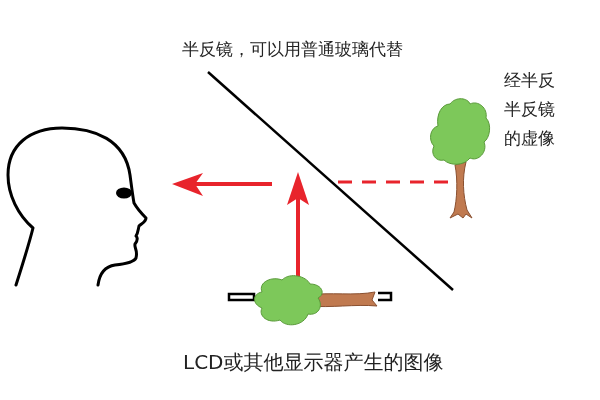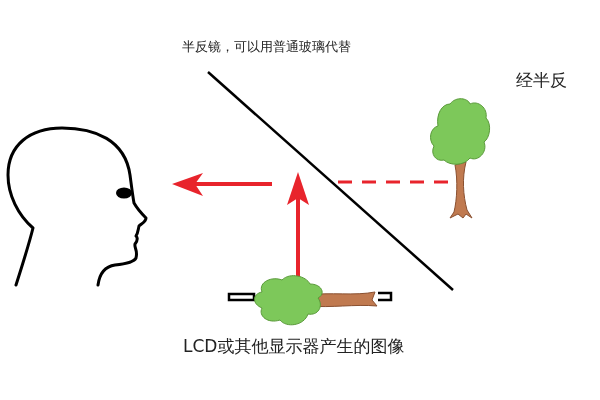--- a/index.html
+++ b/index.html
@@ -1,21 +1,21 @@
 <!DOCTYPE html>
 <html><head>
   <meta charset="utf-8">
   <style>
     html, body { margin: 0; padding: 0; background: #ffffff; }
     body { width: 600px; height: 400px; position: relative; overflow: hidden;
            font-family: "DejaVu Sans", "Liberation Sans", sans-serif; color: #222; }
     .label { position: absolute; font-size: 17px; color: #222; white-space: nowrap; }
-    #title-label { left: 182px; top: 38px; font-size: 13px; }
-    #bottom-label { left: 183px; top: 335px; font-size: 17px; }
-    #side-label { left: 516px; top: 66px; width: 60px; font-size: 17px; line-height: 29px; white-space: normal; }
+    #title-label { left: 182px; top: 38px; font-size: 17px; }
+    #bottom-label { left: 183px; top: 349px; font-size: 20px; }
+    #side-label { left: 504px; top: 66px; width: 60px; font-size: 17px; line-height: 29px; white-space: normal; }
     #side-label span { display: block; }
     svg { position: absolute; left: 0; top: 0; }
   </style>
 </head>
 <body>
 
 <svg width="600" height="400" viewBox="0 0 600 400">
   <defs>
     <marker id="arrowhead" markerWidth="10" markerHeight="10" refX="2" refY="5" orient="auto" markerUnits="userSpaceOnUse"></marker>
   </defs>
@@ -54,13 +54,15 @@
   <g>
     <path d="M455,165 C458,180 457,200 454,212 L450,218 L458,214 L463,218 L466,214 L472,218 L467,210 C463,195 462,178 466,162 Z" fill="#c07a50" stroke="#8a5030" stroke-width="1"></path>
     <path d="M450,104 C456,96 468,98 470,104 C478,100 488,108 486,118 C492,124 490,138 484,142 C488,152 478,162 470,158 C464,166 450,166 444,160 C436,162 430,154 434,146 C428,140 430,128 438,126 C436,114 442,104 450,104 Z" fill="#7dc85a" stroke="#5a9a3a" stroke-width="1"></path>
   </g>
 </svg>
 
 <div id="title-label" class="label">半反镜，可以用普通玻璃代替</div>
 <div id="bottom-label" class="label">LCD或其他显示器产生的图像</div>
 <div id="side-label" class="label">
   <span>经半反</span>
+  <span>半反镜</span>
+  <span>的虚像</span>
 </div>
 
 </body></html>

